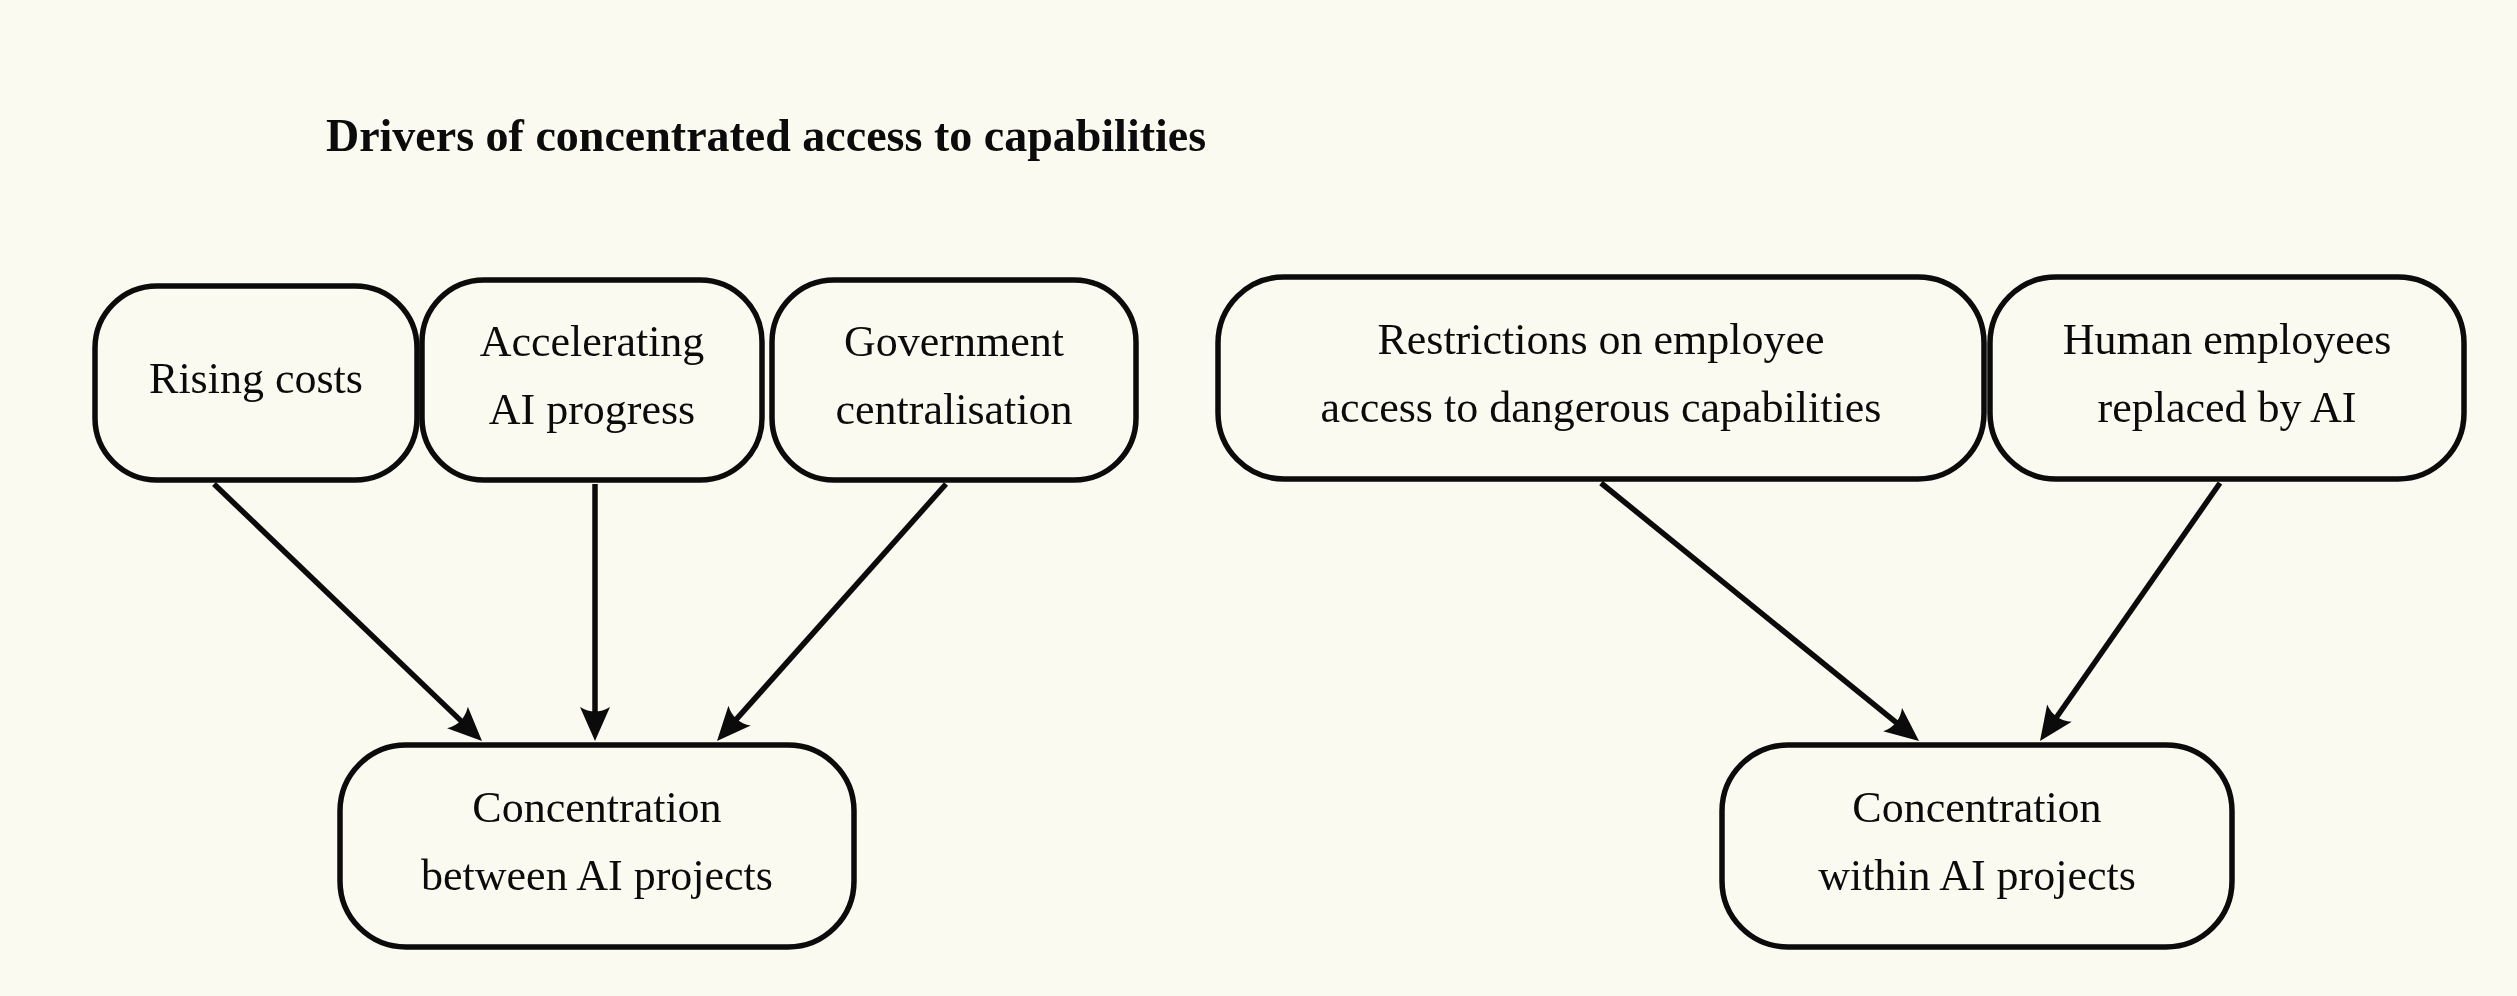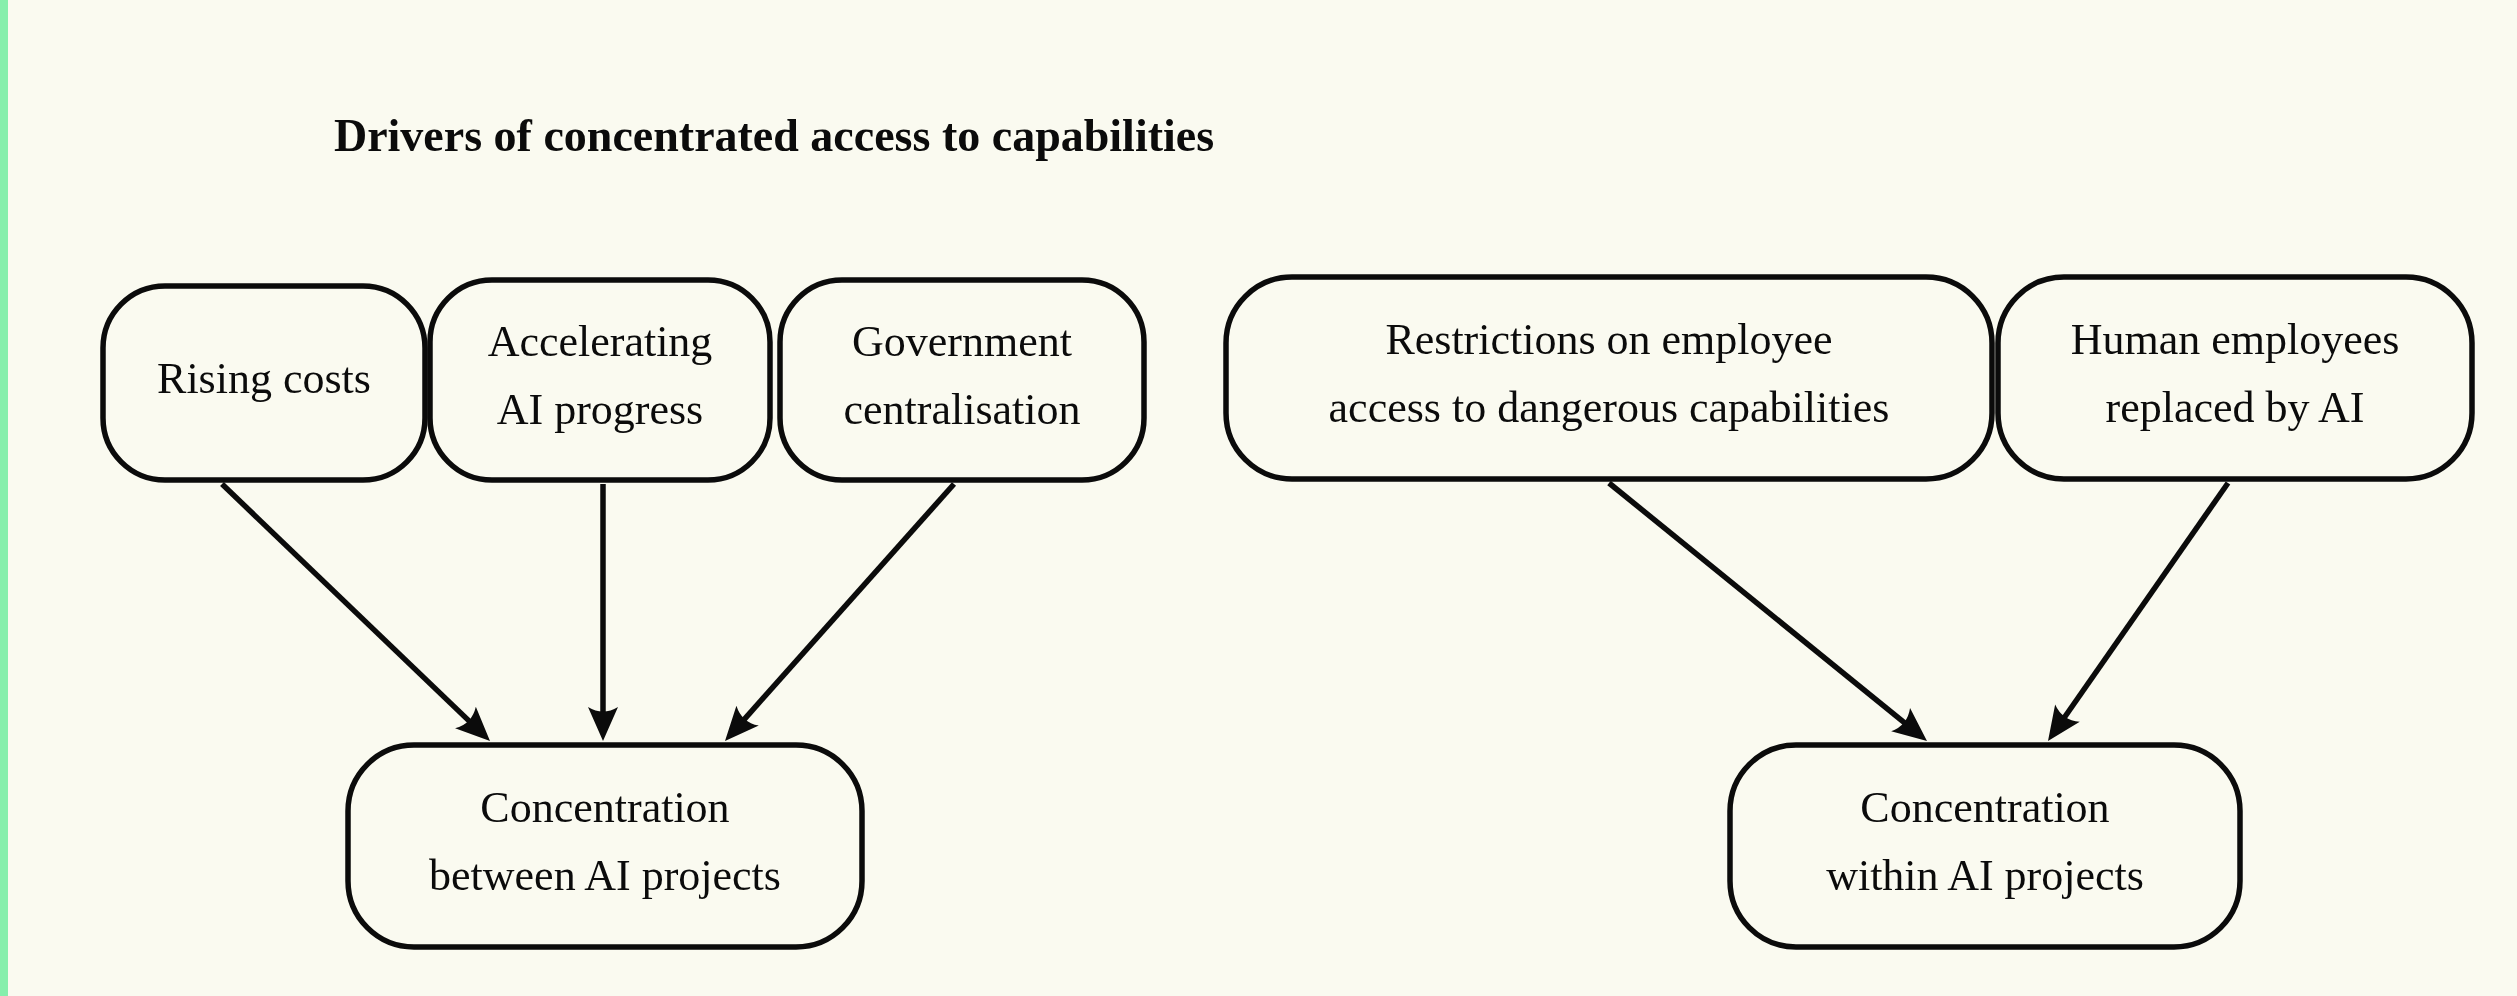--- a/index.html
+++ b/index.html
@@ -11,22 +11,21 @@
   body {
     width: 2517px;
     height: 996px;
     overflow: hidden;
     font-family: "Liberation Serif", "DejaVu Serif", serif;
   }
   #diagram-root {
     position: relative;
     width: 2283px;
     height: 996px;
-    background: #86efac;
-    padding-left: 8px;
+    background: #7dd3fc;
   }
   svg#diagram-svg {
     display: block;
     width: 2517px;
     height: 996px;
   }
   .node-shape {
     fill: #FAFAF0;
     stroke: #0B0B0B;
     stroke-width: 5.5;

